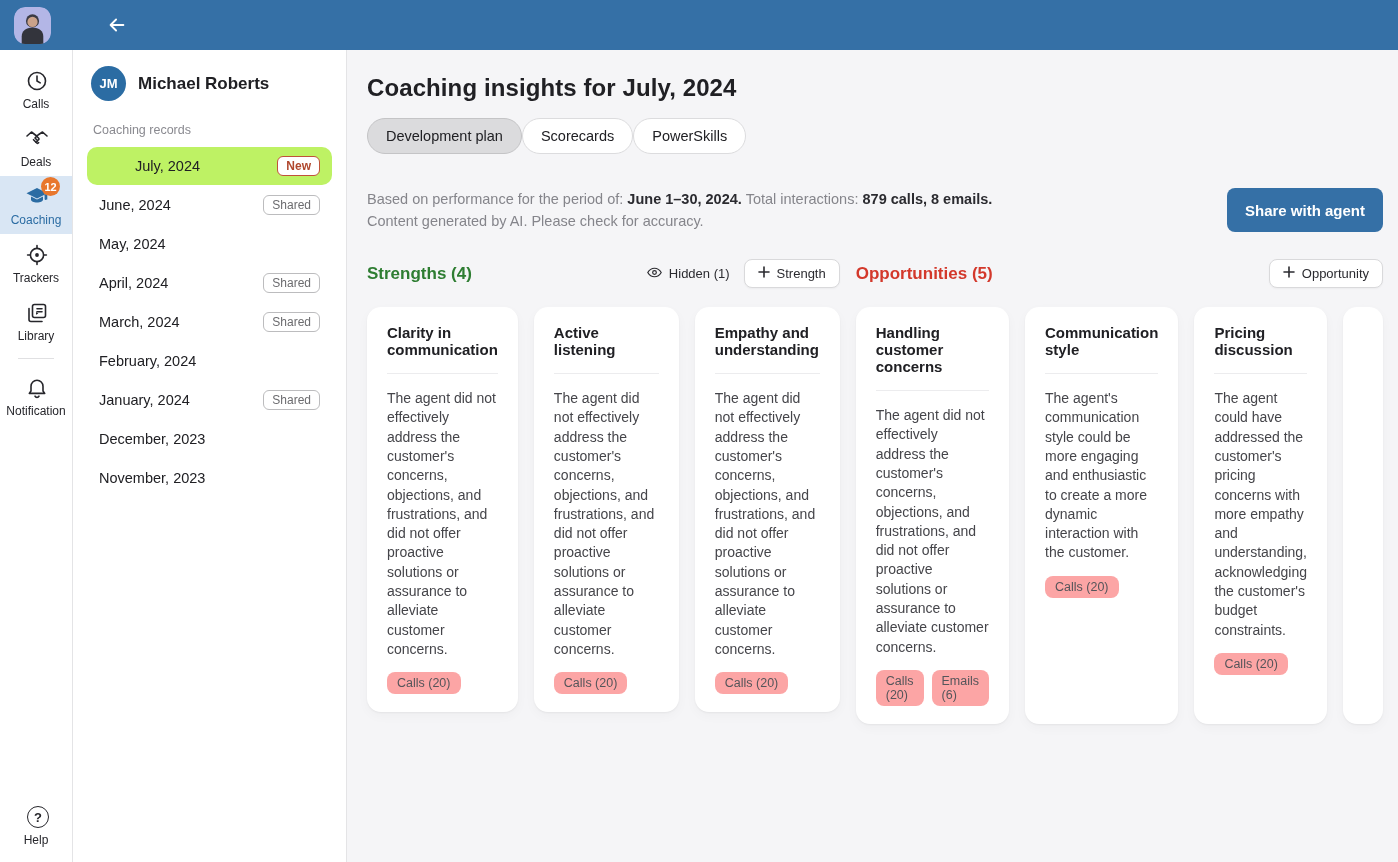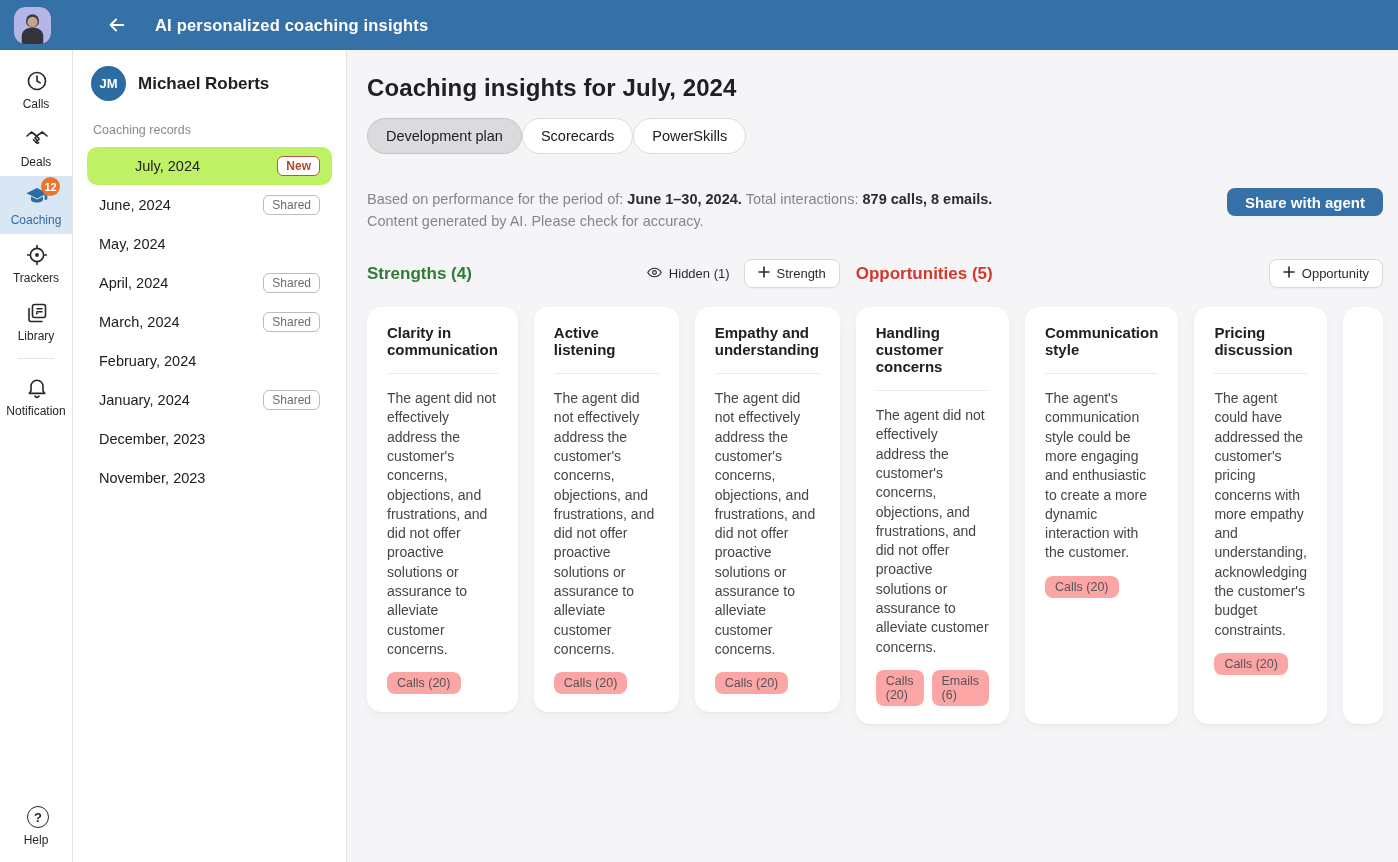--- a/index.html
+++ b/index.html
@@ -41,21 +41,21 @@
   
   .main { flex:1; background:#f5f5f7; padding:0 15px 0 20px; overflow:hidden; }
   .page-title { font-size:24px; font-weight:700; margin-top:24px; letter-spacing:.1px; }
   .tabs { display:flex; gap:0; margin-top:16px; }
   .tab { height:36px; padding:0 18px; border-radius:18px; border:1px solid #dcdcde; background:#fff; font-size:14.5px; display:flex; align-items:center; cursor:pointer; color:#202024; }
   .tab.selected { background:#dbdbdd; border-color:#c4c4c6; }
 
   .meta-row { display:flex; justify-content:space-between; align-items:flex-start; margin-top:34px; }
   .meta { font-size:14.5px; color:#85858b; line-height:1.55; }
   .meta b { color:#2b2b30; font-weight:700; }
-  .share-btn { background:var(--accent,#3570a6); color:#fff; border:none; border-radius:8px; height:28px; padding:0 18px; font-size:15px; font-weight:600; font-family:inherit; cursor:pointer; }
+  .share-btn { background:var(--accent,#3570a6); color:#fff; border:none; border-radius:8px; height:44px; padding:0 18px; font-size:15px; font-weight:600; font-family:inherit; cursor:pointer; }
 
   .columns { display:grid; grid-template-columns:1fr 1fr; gap:16px; margin-top:26px; }
   .col-header { display:flex; align-items:center; justify-content:space-between; margin-bottom:18px; height:30px; }
   .col-header h2 { font-size:17px; font-weight:700; }
   .col-actions { display:flex; align-items:center; gap:14px; }
   .hidden-btn { display:flex; align-items:center; gap:6px; font-size:13px; color:#2b2b30; background:none; border:none; font-family:inherit; cursor:pointer; }
   .hidden-btn svg { width:17px; height:17px; }
   .add-btn { display:flex; align-items:center; gap:7px; font-size:13px; color:#2b2b30; background:#fff; border:1px solid #d9d9db; border-radius:8px; padding:6px 13px; font-family:inherit; cursor:pointer; box-shadow:0 1px 2px rgba(0,0,0,.04); }
   .add-btn svg { width:12px; height:12px; }
 
@@ -76,21 +76,20 @@
       <circle cx="18" cy="13.5" r="6.4" fill="#3a3b45"></circle>
       <circle cx="18" cy="14.5" r="5" fill="#caa28a"></circle>
       <path d="M18 20c-6.5 0-10.5 3.4-10.5 8.6V36h21v-7.4C28.5 23.4 24.5 20 18 20z" fill="#33343c"></path>
     </svg>
   </span>
   <span class="back-btn">
     <svg viewBox="0 0 24 24" width="22" height="22" fill="none" stroke="currentColor" stroke-width="2" stroke-linecap="round" stroke-linejoin="round">
         <path d="M19 12H5M11 18l-6-6 6-6"></path>
       </svg>
   </span>
-  <span class="topbar-title">AI personalized coaching insights</span>
 </header>
 
 <div class="app-body">
 
   <nav class="rail">
     <div id="rail-items">
         <div class="rail-item">
           <span class="rail-icon">
             <svg viewBox="0 0 24 24" fill="none" stroke="currentColor" stroke-width="1.6" stroke-linecap="round" stroke-linejoin="round">
               <circle cx="12" cy="12" r="8.5"></circle>

